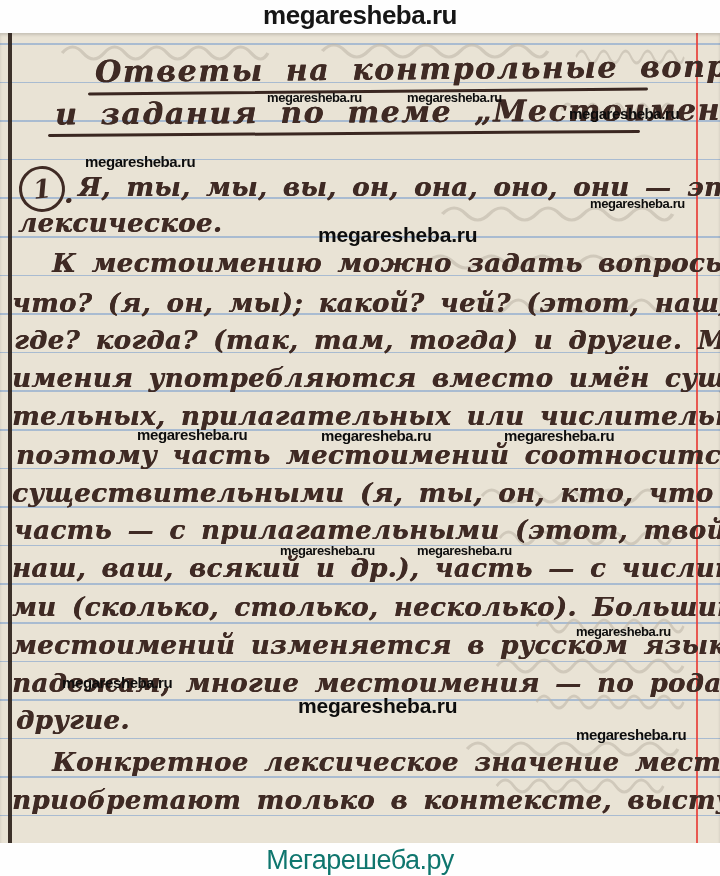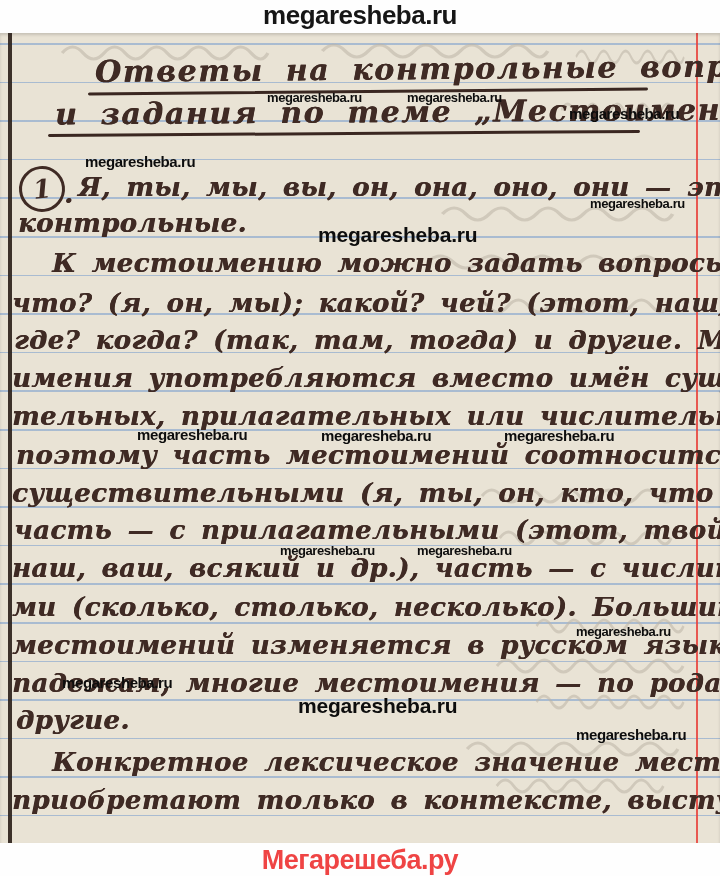--- a/index.html
+++ b/index.html
@@ -2,21 +2,21 @@
 <html><head>
 <meta charset="utf-8">
 <style>
   html,body{margin:0;padding:0;width:720px;height:876px;background:#fff;overflow:hidden;}
   #page{position:relative;width:720px;height:876px;font-family:"Liberation Sans",sans-serif;}
 
   .band{position:absolute;left:0;width:720px;background:#fefefe;text-align:center;}
   .band.top{top:0;height:33px;}
   .band.bottom{top:843px;height:33px;}
   .brand-top{font-family:"Liberation Sans",sans-serif;font-weight:bold;font-size:26px;color:#161616;line-height:31px;letter-spacing:-0.5px;}
-  .brand-bottom{font-family:"Liberation Sans",sans-serif;font-weight:bold;font-size:27px;color:#ef4444;line-height:34px;letter-spacing:-0.5px;}
+  .brand-bottom{font-family:"Liberation Sans",sans-serif;font-weight:normal;font-size:27px;color:#0f766e;line-height:34px;letter-spacing:-0.5px;}
 
   #paper{position:absolute;left:0;top:33px;width:720px;height:810px;overflow:hidden;
     background-color:#e9e3d5;
     background-image:
       linear-gradient(90deg, rgba(0,0,0,0) 0 696px, rgba(232,64,58,0.85) 696px 698px, rgba(0,0,0,0) 698px),
       repeating-linear-gradient(180deg, rgba(0,0,0,0) 0 37px, rgba(148,174,208,0.75) 37px 38.6px);
     background-position:0 0, 0 -27px;
     box-shadow:inset 0 2px 3px rgba(0,0,0,0.15);}
   #left-edge{position:absolute;left:8px;top:0;width:4px;height:810px;background:#2c221b;opacity:0.92;}
 
@@ -99,21 +99,21 @@
     <div class="underline" style="left:88px;top:57px;width:560px;transform:rotate(-0.5deg)"></div>
     <div class="hw hw-title" style="left:55px;top:62px;transform:rotate(-0.4deg)">и задания по теме „Местоимение“</div>
     <div class="underline" style="left:48px;top:99px;width:592px;transform:rotate(-0.4deg)"></div>
 
     <div class="circle-num" style="top:133px">
       <span>1</span>
     </div>
     <div class="hw num-period" style="top:144px">.</div>
 
     <div class="hw" style="left:78px;top:137px">Я, ты, мы, вы, он, она, оно, они — это личные</div>
-    <div class="hw" style="left:18px;top:173px">контрольные.</div>
+    <div class="hw" style="left:18px;top:173px">лексическое.</div>
     <div class="hw" style="left:52px;top:213px">К местоимению можно задать вопросы: кто?</div>
     <div class="hw" style="left:12px;top:253px">что? (я, он, мы); какой? чей? (этот, наш); как?</div>
     <div class="hw" style="left:14px;top:290px">где? когда? (так, там, тогда) и другие. Место-</div>
     <div class="hw" style="left:12px;top:328px">имения употребляются вместо имён существи-</div>
     <div class="hw" style="left:12px;top:366px">тельных, прилагательных или числительных,</div>
     <div class="hw" style="left:16px;top:405px">поэтому часть местоимений соотносится с</div>
     <div class="hw" style="left:12px;top:443px">существительными (я, ты, он, кто, что и др.),</div>
     <div class="hw" style="left:14px;top:480px">часть — с прилагательными (этот, твой, мой,</div>
     <div class="hw" style="left:12px;top:518px">наш, ваш, всякий и др.), часть — с числительны-</div>
     <div class="hw" style="left:12px;top:557px">ми (сколько, столько, несколько). Большинство</div>

